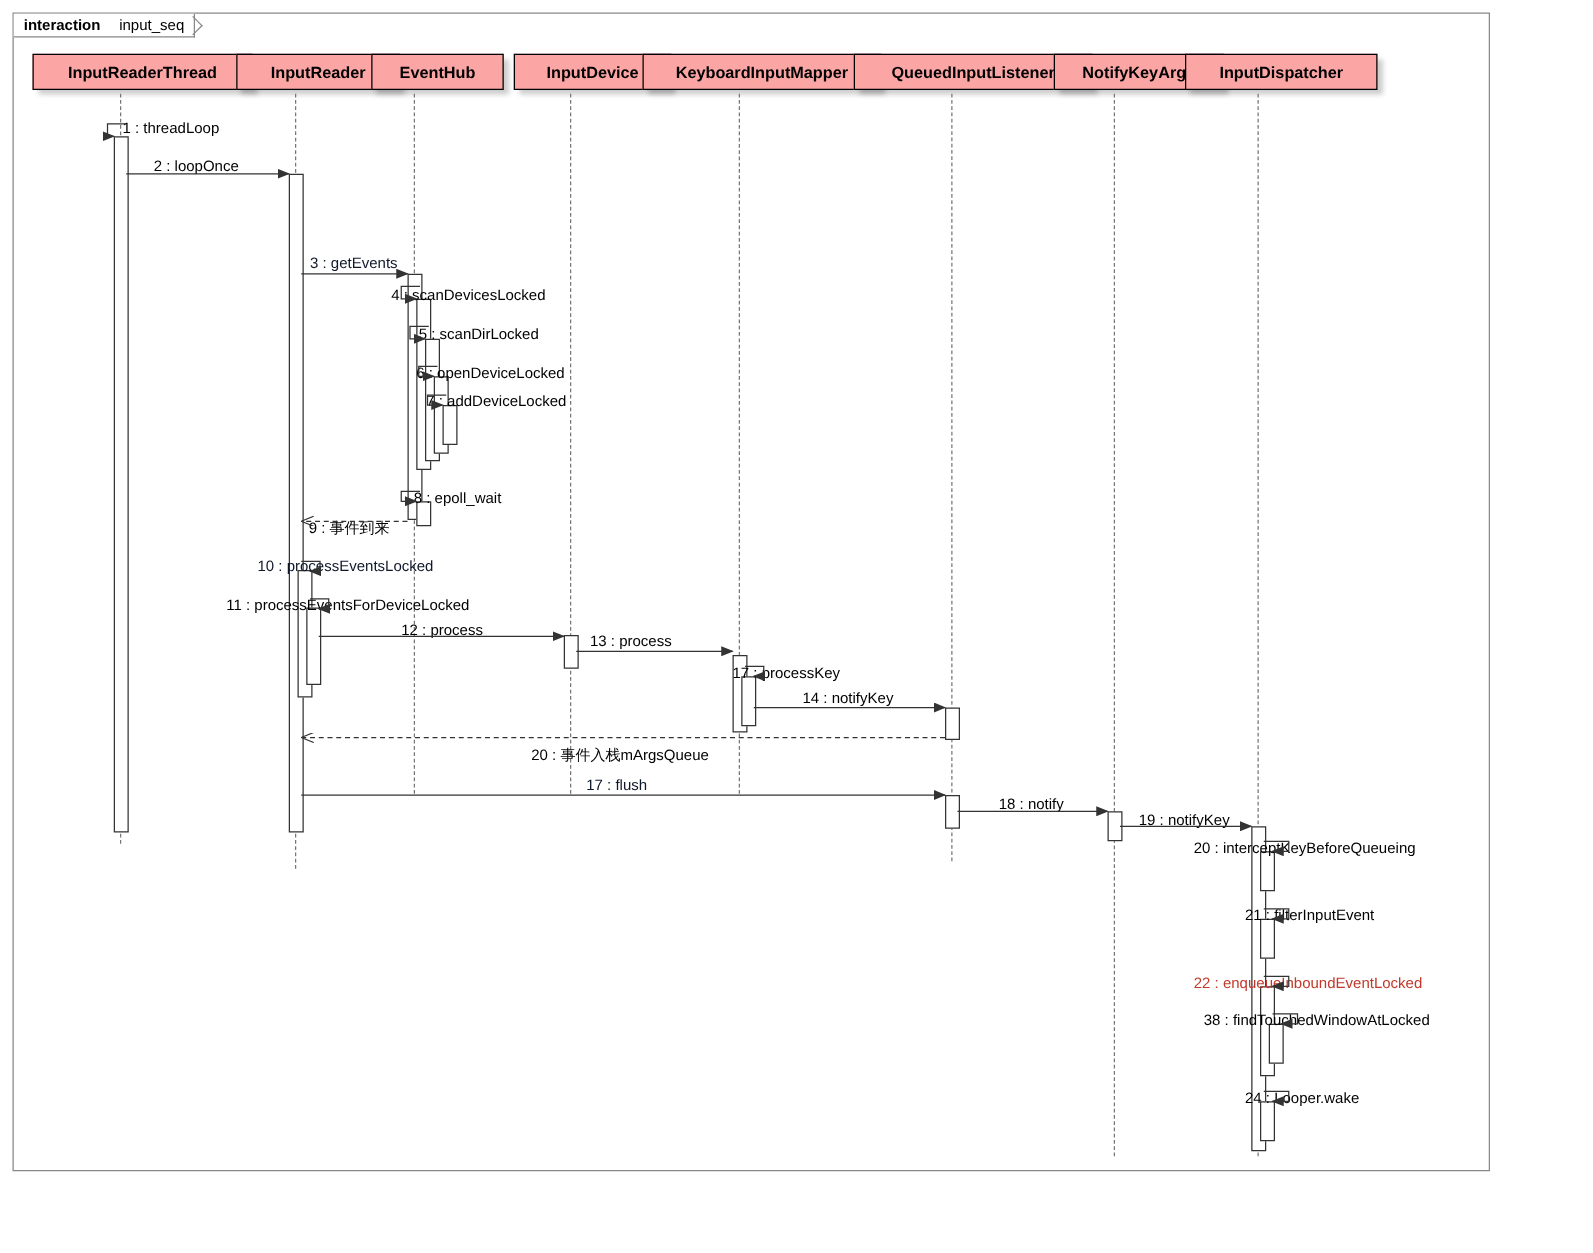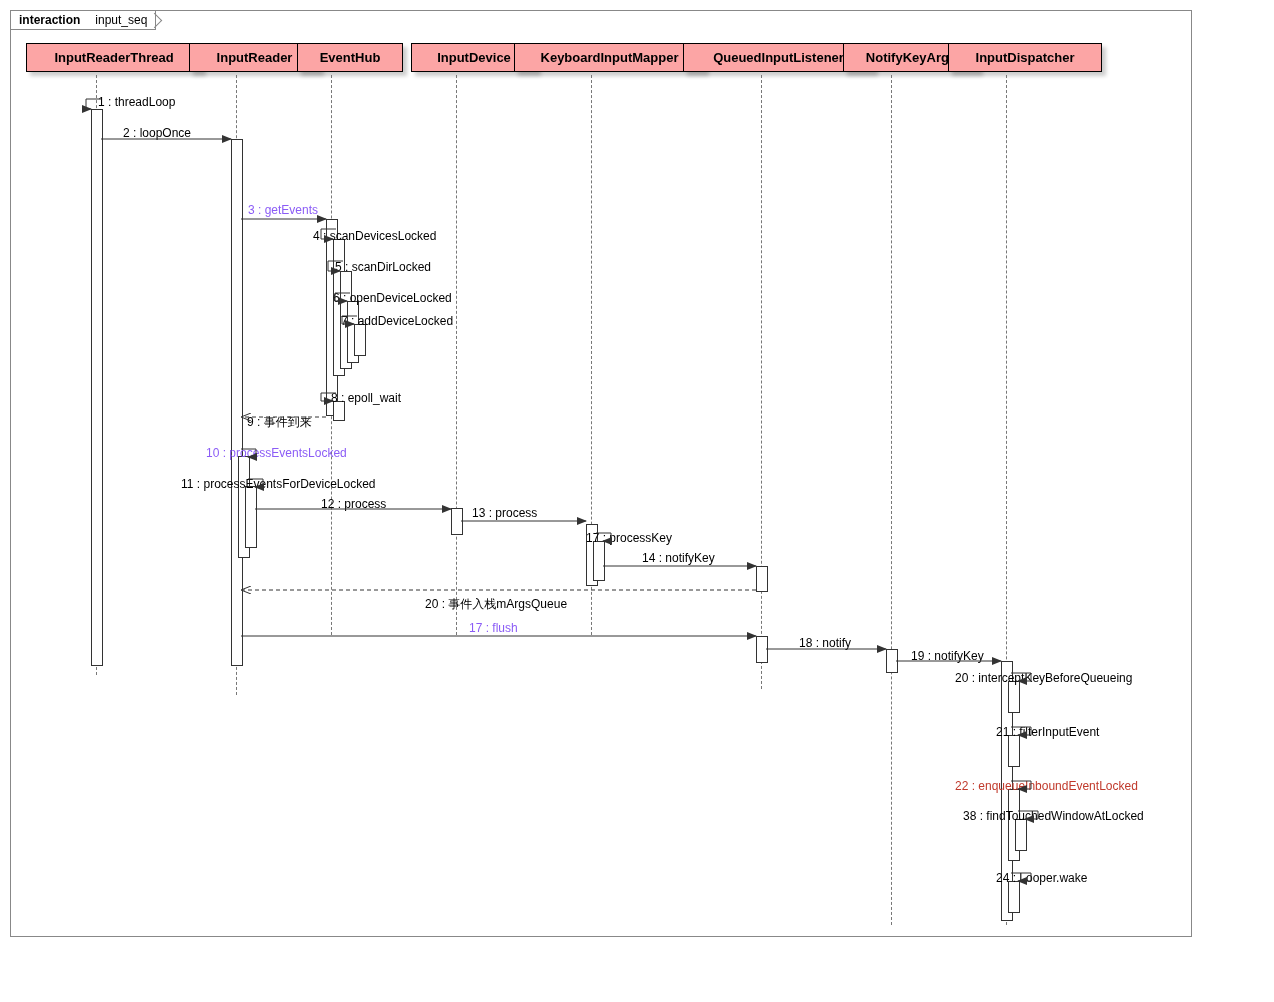--- a/index.html
+++ b/index.html
@@ -4,21 +4,21 @@
 <style>
   body{margin:0;padding:0;background:#fff;font-family:Arial,sans-serif;font-size:12px}
   .frame{position:relative;width:1180px;height:925px;margin:10px;border:1px solid #888}
   .tab{position:absolute;top:0;left:0;border:1px solid #888;border-top:none;border-left:none;padding:2px 8px;font-size:12px;display:flex;align-items:center;gap:15px;background:#fff}
   .tab .k{font-weight:bold}
   .notch{position:absolute;width:10px;height:10px;border-right:1px solid #888;border-bottom:1px solid #888;transform:rotate(-45deg)}
   .participant{position:absolute;background:#fca5a5;border:1px solid #000;box-shadow:4px 4px 4px rgba(0,0,0,.2);font-weight:bold;text-align:center;padding:6px 17px;font-size:13px}
   .lifeline{position:absolute;border-left:1.5px dashed #777;top:64px}
   .act{position:absolute;background:#fff;border:1px solid #333;width:10px}
   .msg{position:absolute;font-size:12px;white-space:nowrap}
-  .pink{color:#8b5cf6}
+  .pink{color:#0f172a}
   .red{color:#c0392b}
   svg.arrows{position:absolute;top:0;left:0;width:1180px;height:925px;pointer-events:none}
 </style>
 </head>
 <body>
 
 <div class="frame">
   <div class="tab">
     <span class="k">interaction</span>
     <span>input_seq</span>

